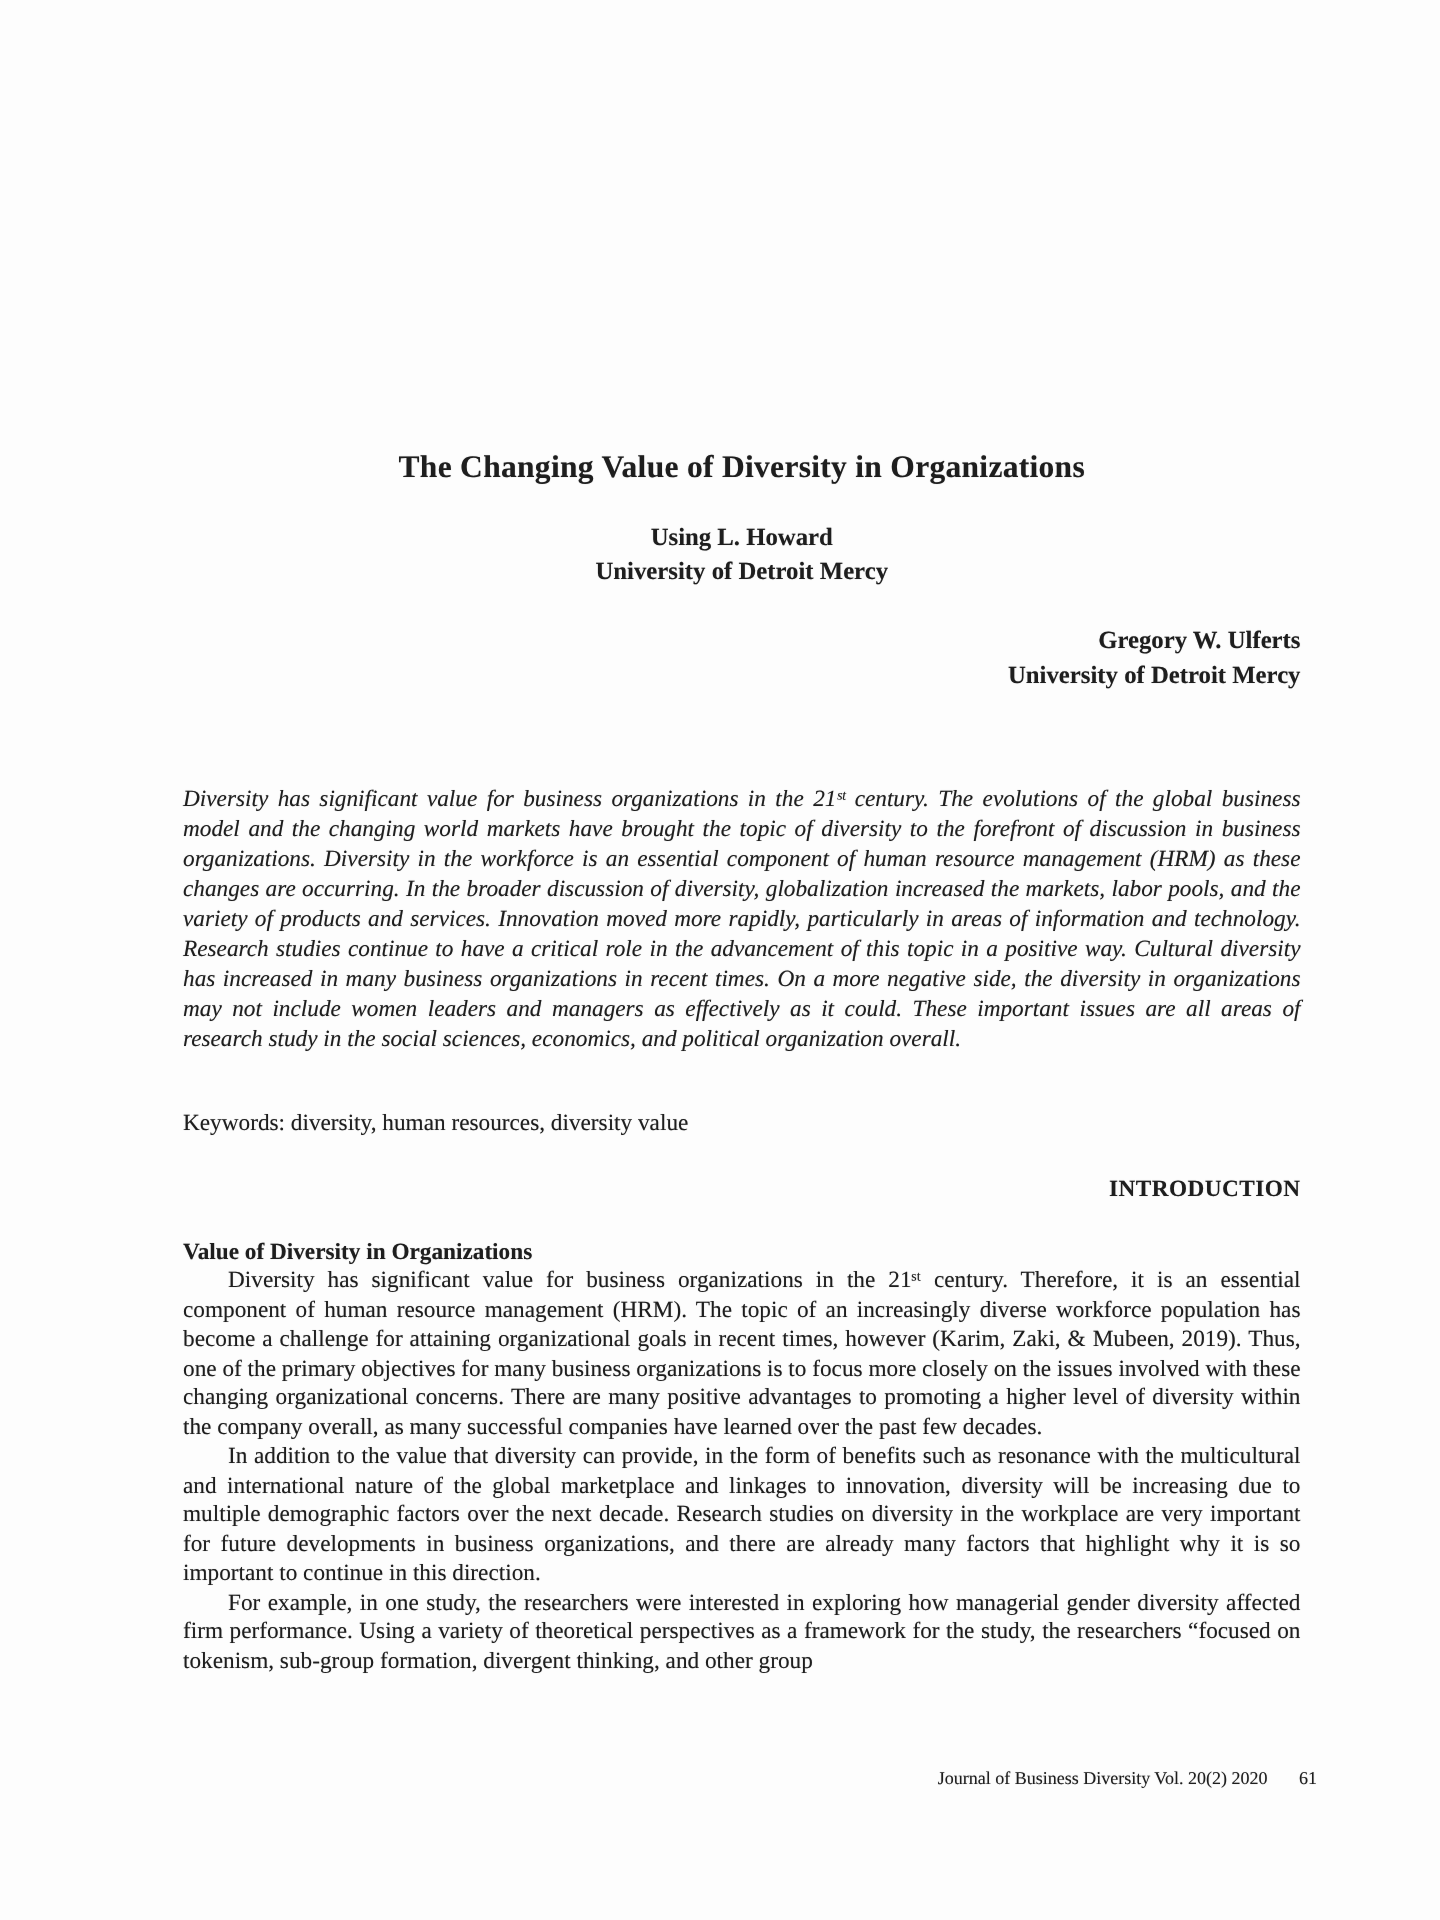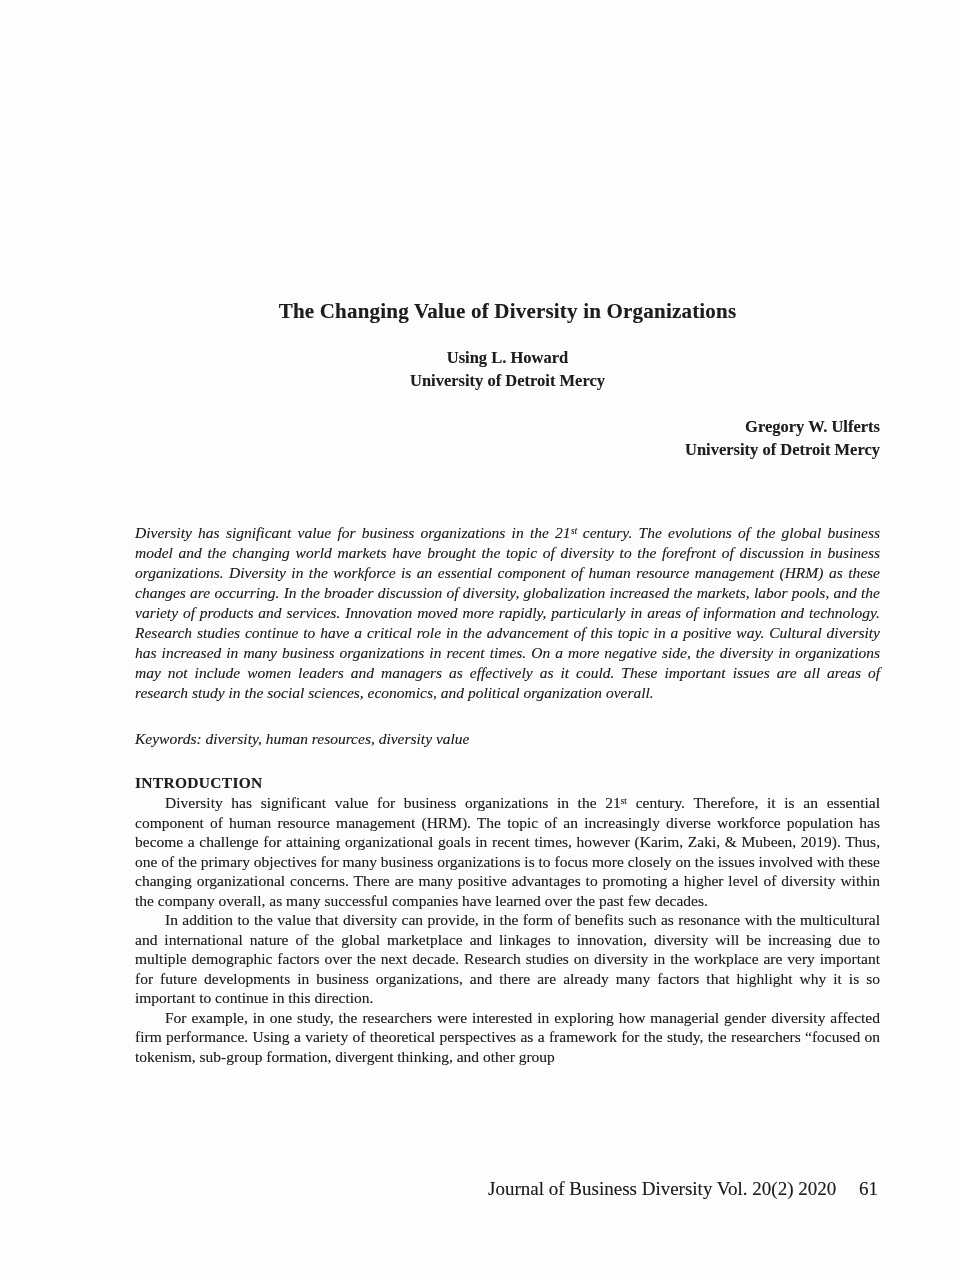--- a/index.html
+++ b/index.html
@@ -13,21 +13,21 @@
     height: 1280px;
     background: #fdfdfd;
     overflow: hidden;
     font-family: "Liberation Serif", "DejaVu Serif", serif;
     color: #1e1e1e;
     
     text-shadow: 0 0 0.6px rgba(40,40,40,0.45);
   }
   .content {
     position: absolute;
-    left: 135px;
+    left: 122px;
     width: 745px;
     top: 0;
   }
   .paper-title {
     margin-top: 298px;
     text-align: center;
     font-weight: bold;
     font-size: 21px;
     line-height: 26px;
     letter-spacing: 0.2px;
@@ -41,50 +41,50 @@
   .author-block.first { margin-top: 22px; }
   .author-block.second { margin-top: 23px; text-align: right; }
   .abstract {
     margin-top: 62px;
     font-style: italic;
     font-size: 15.5px;
     line-height: 20px;
     text-align: justify;
   }
   .keywords {
-    margin-top: 26px;
-    font-style: italic;
+    margin-top: 36px;
     font-size: 15.5px;
     line-height: 20px;
   }
   .section-heading {
     margin-top: 24px;
     font-weight: bold;
     font-size: 15.5px;
     line-height: 20px;
     letter-spacing: 0.3px;
+    text-align: right;
   }
   .subsection-heading {
     margin-top: 22px;
     font-weight: bold;
     font-size: 15.5px;
     line-height: 19px;
   }
   .body-paragraph {
     margin: 0;
     font-size: 15.5px;
     line-height: 19.5px;
     text-align: justify;
     text-indent: 30px;
   }
   .footer {
     position: absolute;
     top: 1178px;
     right: 82px;
-    font-size: 19px;
+    font-size: 12px;
     white-space: nowrap;
   }
   .footer .page-number {
     display: inline-block;
     margin-left: 18px;
   }
 </style>
 </head>
 <body>
 
@@ -102,20 +102,21 @@
       <div>Gregory W. Ulferts</div>
       <div>University of Detroit Mercy</div>
     </div>
 
     <div class="abstract">Diversity has significant value for business organizations in the 21ˢᵗ century. The evolutions of the global business model and the changing world markets have brought the topic of diversity to the forefront of discussion in business organizations. Diversity in the workforce is an essential component of human resource management (HRM) as these changes are occurring. In the broader discussion of diversity, globalization increased the markets, labor pools, and the variety of products and services. Innovation moved more rapidly, particularly in areas of information and technology. Research studies continue to have a critical role in the advancement of this topic in a positive way.  Cultural diversity has increased in many business organizations in recent times. On a more negative side, the diversity in organizations may not include women leaders and managers as effectively as it could. These important issues are all areas of research study in the social sciences, economics, and political organization overall.</div>
 
     <div class="keywords">Keywords: diversity, human resources, diversity value</div>
 
     <div class="section-heading">INTRODUCTION</div>
 
+    <div class="subsection-heading">Value of Diversity in Organizations</div>
 
     <p class="body-paragraph">Diversity has significant value for business organizations in the 21ˢᵗ century. Therefore, it is an essential component of human resource management (HRM). The topic of an increasingly diverse workforce population has become a challenge for attaining organizational goals in recent times, however (Karim, Zaki, &amp; Mubeen, 2019). Thus, one of the primary objectives for many business organizations is to focus more closely on the issues involved with these changing organizational concerns. There are many positive advantages to promoting a higher level of diversity within the company overall, as many successful companies have learned over the past few decades.</p>
 
     <p class="body-paragraph">In addition to the value that diversity can provide, in the form of benefits such as resonance with the multicultural and international nature of the global marketplace and linkages to innovation, diversity will be increasing due to multiple demographic factors over the next decade.  Research studies on diversity in the workplace are very important for future developments in business organizations, and there are already many factors that highlight why it is so important to continue in this direction.</p>
 
     <p class="body-paragraph">For example, in one study, the researchers were interested in exploring how managerial gender diversity affected firm performance. Using a variety of theoretical perspectives as a framework for the study, the researchers “focused on tokenism, sub-group formation, divergent thinking, and other group</p>
 
   </div>
 
   <div class="footer">

